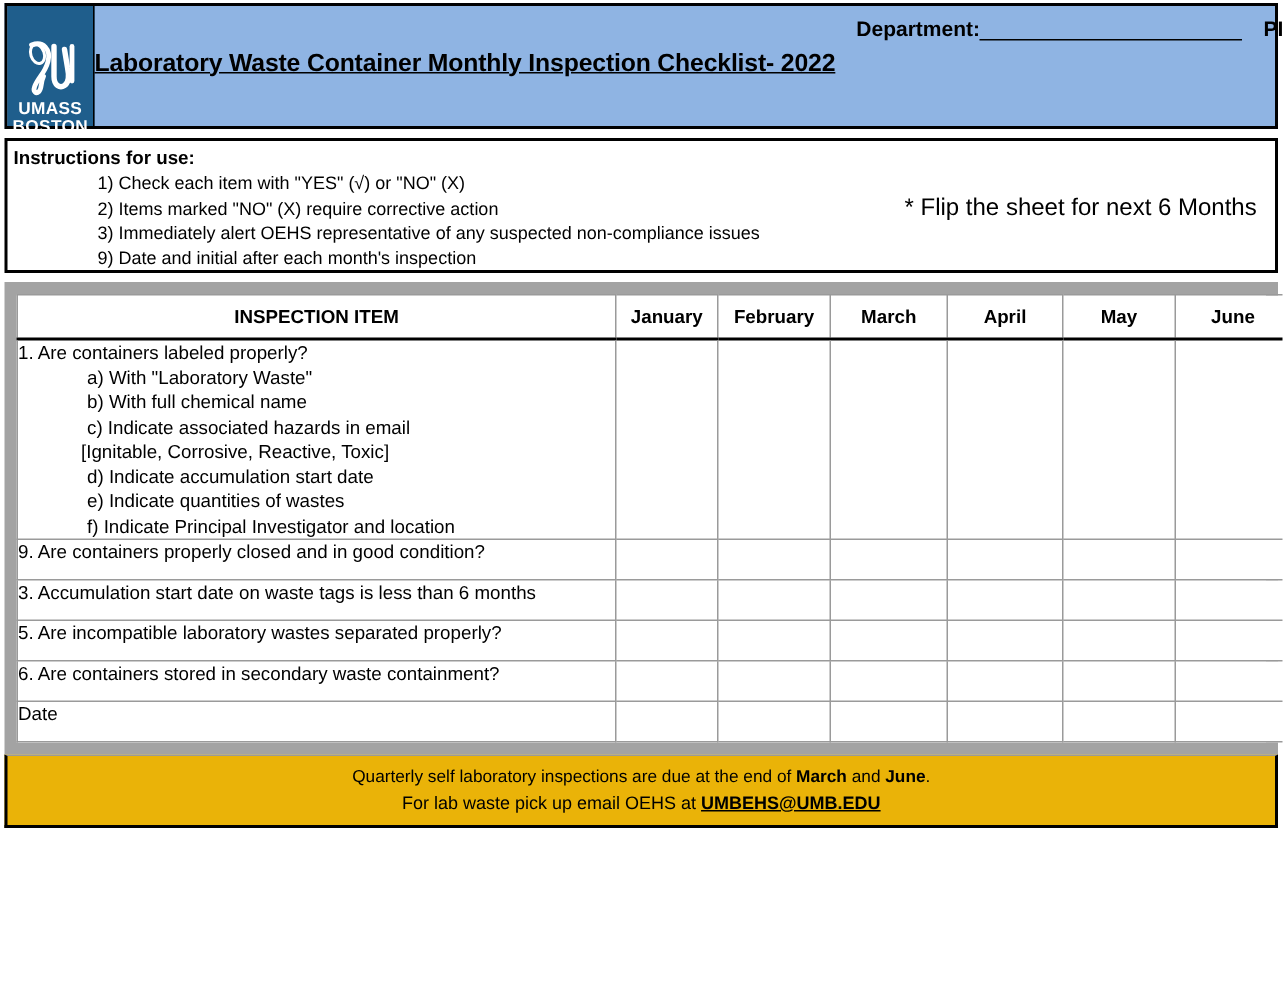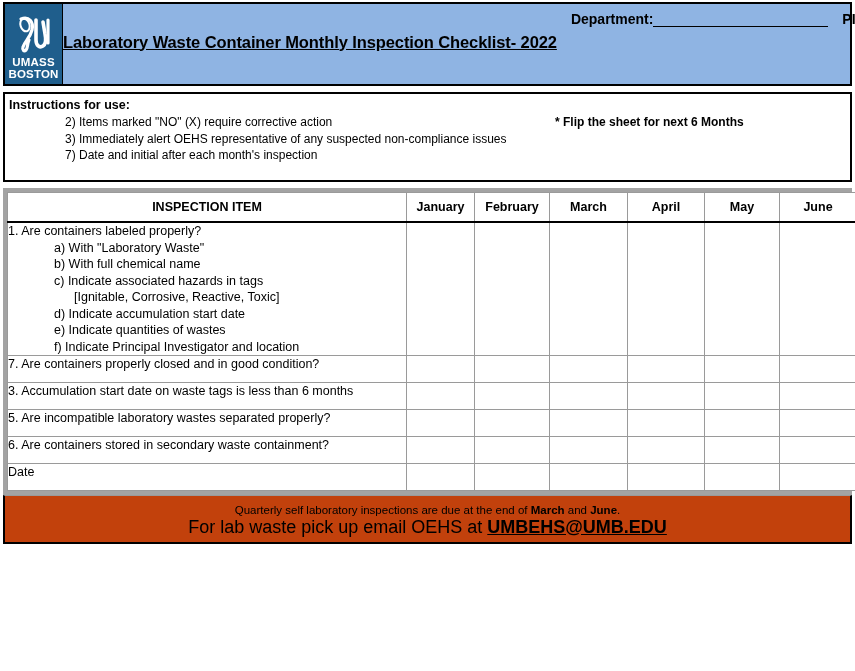--- a/index.html
+++ b/index.html
@@ -36,21 +36,21 @@
   }
   .logo-box {
     width: 58px;
     min-width: 58px;
     background: #1F5E8C;
     border-right: 1px solid #000;
     display: flex;
     flex-direction: column;
     align-items: center;
     justify-content: flex-start;
-    padding-top: 9px;
+    padding-top: 20px;
     box-sizing: border-box;
   }
   .logo-mark {
     width: 44px;
     height: 44px;
     display: block;
   }
   .logo-text {
     color: #ffffff;
     font-weight: bold;
@@ -123,29 +123,29 @@
   }
   .instr-line {
     font-size: 12px;
     line-height: 16.5px;
     padding-left: 56px;
     position: relative;
     white-space: nowrap;
   }
   .instr-flip {
     position: absolute;
-    left: 546px;
-    font-weight: bold;
-    font-size: 12px;
+    left: 594px;
+    font-weight: normal;
+    font-size: 16px;
   }
 
   
   .table-wrap {
     margin: 6px 3px 0 3px;
-    border: 4px solid #a3a3a3;
+    border: 8px solid #a3a3a3;
     box-sizing: border-box;
   }
   table.checklist {
     border-collapse: collapse;
     width: 100%;
     table-layout: fixed;
   }
   table.checklist th,
   table.checklist td {
     border: 1px solid #9a9a9a;
@@ -173,48 +173,48 @@
     font-size: 12.5px;
     padding: 4px 4px 5px 4px;
     line-height: 16.5px;
     border-left: none;
   }
   td.item-cell .sub {
     padding-left: 46px;
     white-space: nowrap;
   }
   td.item-cell .sub2 {
-    padding-left: 66px;
+    padding-left: 42px;
     white-space: nowrap;
   }
   td.item-cell .main {
     white-space: nowrap;
   }
   tr.row-tall td { height: 26px; }
   tr.row-std td { height: 26px; }
 
   
   .footer {
     margin: 0 3px 0 3px;
     border: 2px solid #000;
     border-top: 1px solid #9a9a9a;
     box-sizing: border-box;
     height: 49px;
     display: flex;
     flex-direction: column;
     align-items: center;
     justify-content: center;
-    background: #c2410c;
+    background: #eab308;
   }
   .footer-line1 {
     font-size: 11.5px;
     line-height: 16px;
   }
   .footer-line2 {
-    font-size: 18px;
+    font-size: 12px;
     line-height: 19px;
   }
   .footer-email {
     font-weight: bold;
     text-decoration: underline;
   }
   b.inline-b { font-weight: bold; }
 </style>
 </head>
 <body>
@@ -255,26 +255,27 @@
         <span class="field">
           <span class="field-label">Location:</span>
             <span class="field-line fl-loc"></span>
         </span>
       </div>
     </div>
   </div>
 
   <div class="instructions">
     <div class="instr-title">Instructions for use:</div>
+    <div class="instr-line">1) Check each item with "YES" (√) or "NO" (X)</div>
     <div class="instr-line">
       <span>2) Items marked "NO" (X) require corrective action</span>
       <span class="instr-flip">* Flip the sheet  for next 6 Months</span>
     </div>
     <div class="instr-line">3) Immediately alert OEHS representative of any suspected non-compliance issues</div>
-    <div class="instr-line">7) Date and initial after each month's inspection</div>
+    <div class="instr-line">9) Date and initial after each month's inspection</div>
   </div>
 
   <div class="table-wrap">
     <table class="checklist">
       <colgroup>
         <col style="width:399px">
         <col style="width:68px">
         <col style="width:75px">
         <col style="width:78px">
         <col style="width:77px">
@@ -292,36 +293,36 @@
           <th class="month-col">June</th>
         </tr>
       </thead>
       <tbody>
 
         <tr class="row-tall">
           <td class="item-cell">
             <div class="main">1. Are containers labeled properly?</div>
             <div class="sub">a) With "Laboratory Waste"</div>
             <div class="sub">b) With full chemical name</div>
-            <div class="sub">c) Indicate associated hazards in tags</div>
+            <div class="sub">c) Indicate associated hazards in email</div>
             <div class="sub2">[Ignitable, Corrosive, Reactive, Toxic]</div>
             <div class="sub">d) Indicate accumulation start date</div>
             <div class="sub">e) Indicate quantities of wastes</div>
             <div class="sub">f) Indicate Principal Investigator and location</div>
           </td>
           <td class="month-cell"></td>
           <td class="month-cell"></td>
           <td class="month-cell"></td>
           <td class="month-cell"></td>
           <td class="month-cell"></td>
           <td class="month-cell"></td>
         </tr>
 
         <tr class="row-std">
-          <td class="item-cell">7. Are containers properly closed and in good condition?</td>
+          <td class="item-cell">9. Are containers properly closed and in good condition?</td>
           <td class="month-cell"></td>
           <td class="month-cell"></td>
           <td class="month-cell"></td>
           <td class="month-cell"></td>
           <td class="month-cell"></td>
           <td class="month-cell"></td>
         </tr>
 
         <tr class="row-std">
           <td class="item-cell">3. Accumulation start date on waste tags is less than 6 months</td>

